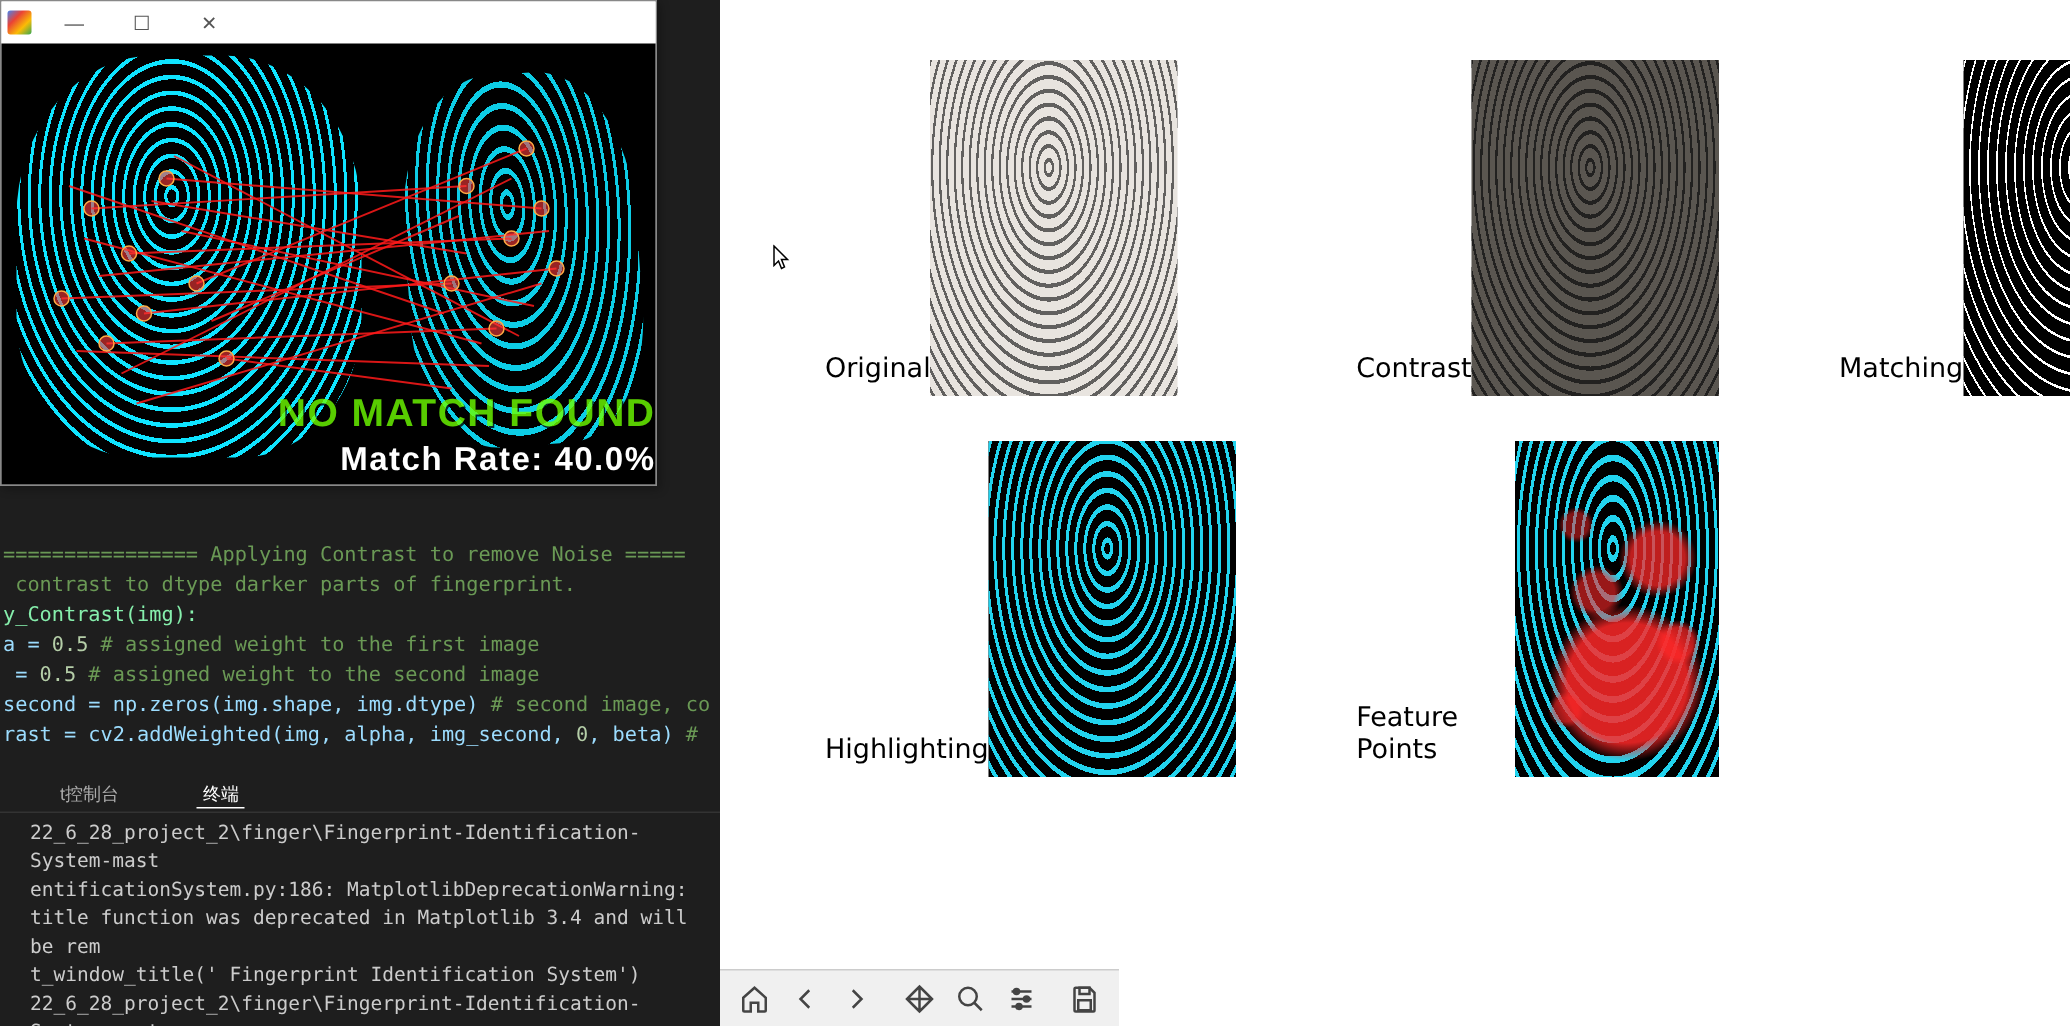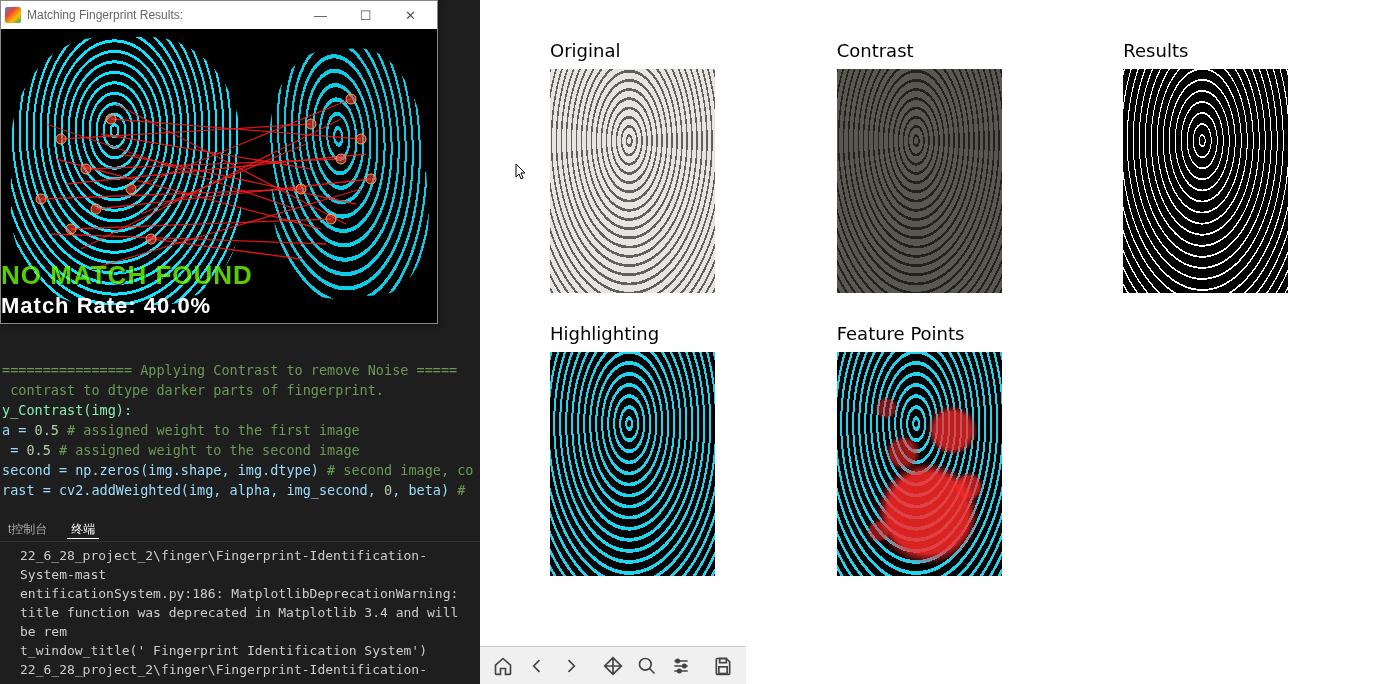--- a/index.html
+++ b/index.html
@@ -78,21 +78,21 @@
     .match-lines {
       position: absolute; inset: 0;
       pointer-events: none;
     }
     .match-lines line { stroke: #ff1a1a; stroke-width: 1.3; opacity: 0.85; }
     .match-lines circle { fill: rgba(255,60,60,0.6); stroke:#ffaa44; stroke-width:1;}
     
     .overlay-text {
       position: absolute;
       left: 0; right: 0;
-      text-align: left;
+      text-align: right;
       font-family: "Arial Black", Arial;
       font-weight: 900;
     }
     .nomatch {
       bottom: 32px;
       color: #6eff00;
       font-size: 26px;
       letter-spacing: 1px;
       text-shadow: 1px 1px 0 #000;
       opacity: 0.8;
@@ -131,21 +131,21 @@
       right: 0;
       height: 24px;
       border-bottom: 1px solid #333;
       display: flex;
       gap: 16px;
       padding-left: 4px;
       font-size: 12px;
       color: #aaa;
       align-items: center;
     }
-    .term-tabs span { padding: 0 4px; }
+    .term-tabs span { padding: 0 4px; margin-left: 32px; }
     .term-tabs .active { color: #fff; border-bottom: 1px solid #fff; padding-bottom:0;}
     
     .term-output {
       position: absolute;
       top: 546px;
       left: 0; right: 0; bottom: 0;
       font-family: "Consolas", monospace;
       font-size: 13px;
       line-height: 19px;
       color: #cccccc;
@@ -167,22 +167,21 @@
       position: absolute;
       top: 40px;
       left: 70px;
       width: 780px;
       display: grid;
       grid-template-columns: repeat(3, 1fr);
       gap: 30px 80px;
     }
     .subplot {
       display: flex;
-      flex-direction: column;
-      align-items: flex-start;
+      align-items: flex-end;
     }
     .subplot-title {
       font-family: "DejaVu Sans", Arial;
       font-size: 18px;
       color: #000;
       margin-bottom: 8px;
     }
     .subplot-img {
       width: 165px;
       height: 224px;
@@ -296,21 +295,20 @@
 entificationSystem.py:186: MatplotlibDeprecationWarning:
 title function was deprecated in Matplotlib 3.4 and will be rem
 t_window_title(' Fingerprint Identification System')
 22_6_28_project_2\finger\Fingerprint-Identification-System-mast
 entificationSystem.py:186: MatplotlibDeprecationWarning:
 title function was deprecated in Matplotlib 3.4 and will be rem</div>
 
   <div class="cv-window">
     <div class="cv-titlebar">
       <div class="cv-icon"></div>
-      <div class="cv-title">Matching Fingerprint Results:</div>
       <div class="cv-controls">
         <div class="cv-ctrl">—</div>
         <div class="cv-ctrl">☐</div>
         <div class="cv-ctrl">✕</div>
       </div>
     </div>
     <div class="cv-content">
       <div class="fp fp1"></div>
       <div class="fp fp2"></div>
       <svg class="match-lines" viewBox="0 0 436 294">
@@ -358,21 +356,21 @@
   <div class="fig-grid">
     <div class="subplot">
       <div class="subplot-title">Original</div>
       <div class="subplot-img img-original"></div>
     </div>
     <div class="subplot">
       <div class="subplot-title">Contrast</div>
       <div class="subplot-img img-contrast"></div>
     </div>
     <div class="subplot">
-      <div class="subplot-title">Results</div>
+      <div class="subplot-title">Matching</div>
       <div class="subplot-img img-thin"></div>
     </div>
     <div class="subplot">
       <div class="subplot-title">Highlighting</div>
       <div class="subplot-img img-highlight"></div>
     </div>
     <div class="subplot">
       <div class="subplot-title">Feature Points</div>
       <div class="subplot-img img-feature"></div>
     </div>

